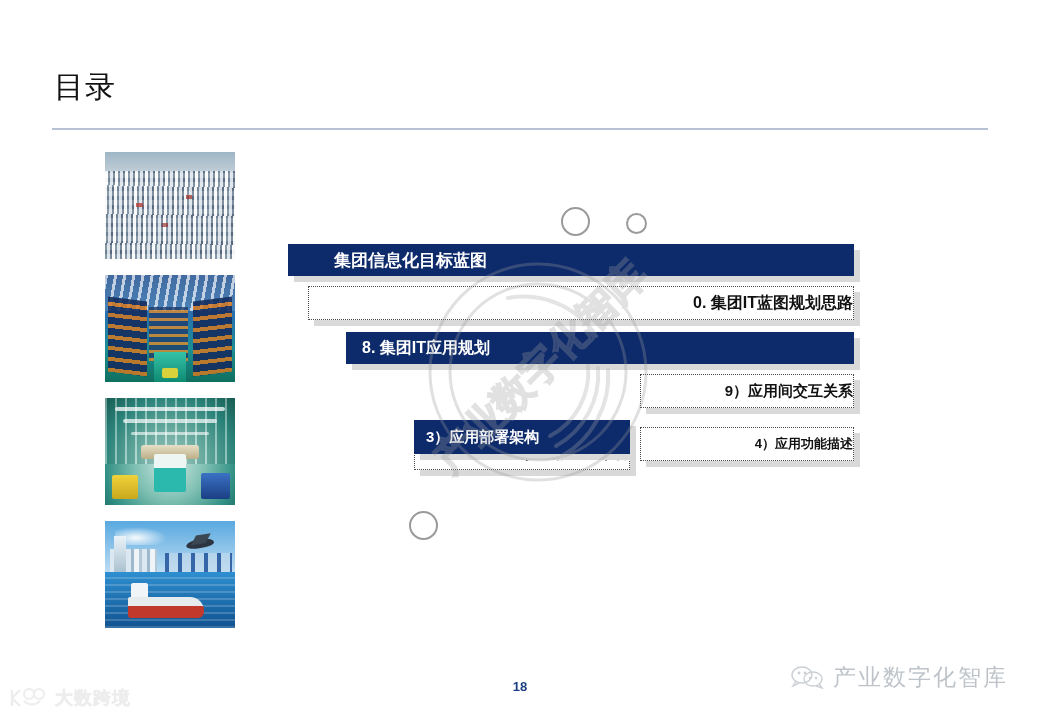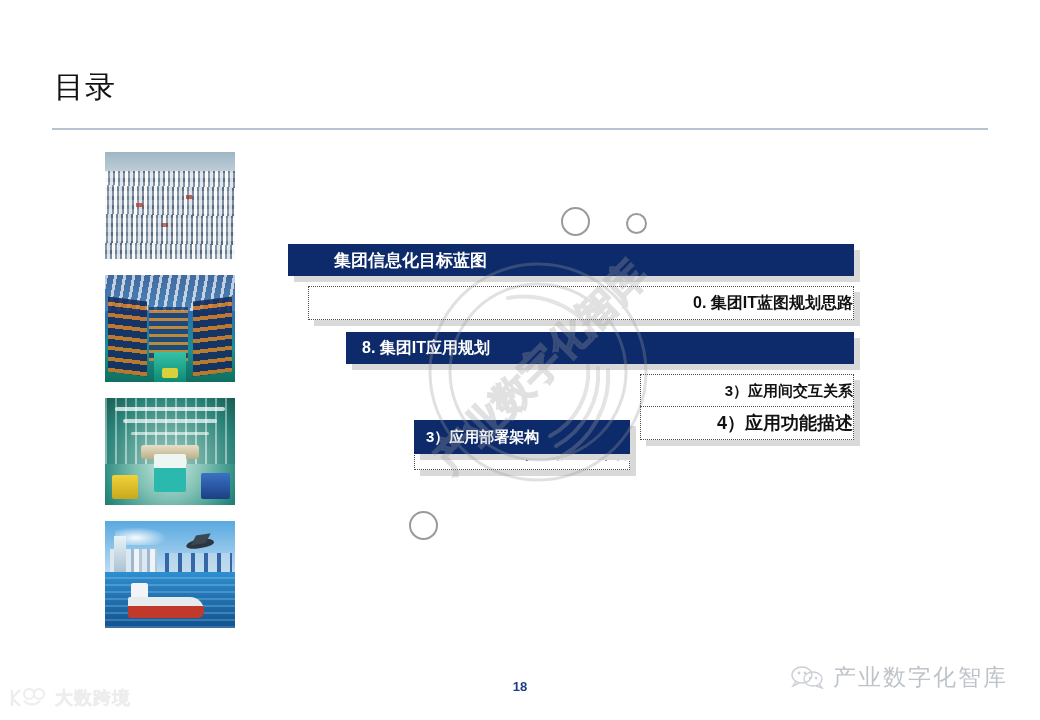--- a/index.html
+++ b/index.html
@@ -131,21 +131,21 @@
   .bar.white{background:#ffffff;color:#111111;font-weight:bold;
     border:1px dotted #4a4a4a;justify-content:flex-end;}
 
   
   .r-head{left:0px;   top:0px;   width:566px; height:32px; padding-left:46px; font-size:17px;}
   .r-0   {left:20px;  top:42px;  width:546px; height:34px; padding-left:22px; font-size:16px;}
   .r-1   {left:58px;  top:88px;  width:508px; height:32px; padding-left:16px; font-size:16px;}
   .r-s1  {left:126px; top:146px; width:216px; height:34px; padding-left:26px; font-size:15px;margin-top:46px;}
   .r-s2  {left:352px; top:130px; width:214px; height:34px; padding-left:16px; font-size:15px;}
   .r-s3  {left:126px; top:176px; width:216px; height:34px; padding-left:12px; font-size:15px;}
-  .r-s4  {left:352px; top:162px; width:214px; height:34px; padding-left:16px; font-size:18px;}
+  .r-s4  {left:352px; top:183px; width:214px; height:34px; padding-left:16px; font-size:13px;}
 
   
   .circ{position:absolute;border:2px solid #9a9a9a;border-radius:50%;background:transparent;}
   .circ.c1{left:561px;top:207px;width:25px;height:25px;}
   .circ.c2{left:626px;top:213px;width:17px;height:17px;}
   .circ.c3{left:409px;top:511px;width:25px;height:25px;}
 
   
   .wm-center{
     position:absolute;left:400px;top:250px;width:300px;height:240px;
@@ -247,21 +247,21 @@
 
     <div class="bar navy r-1">
       <span class="txt">8. 集团IT应用规划</span>
     </div>
 
     <div class="bar white r-s1">
       <span class="txt">1）目标应用架构</span>
     </div>
 
     <div class="bar white r-s2">
-      <span class="txt">3）应用间交互关系</span>
+      <span class="txt">9）应用间交互关系</span>
     </div>
 
     <div class="bar navy r-s3">
       <span class="txt">3）应用部署架构</span>
     </div>
 
     <div class="bar white r-s4">
       <span class="txt">4）应用功能描述</span>
     </div>
   </div>

